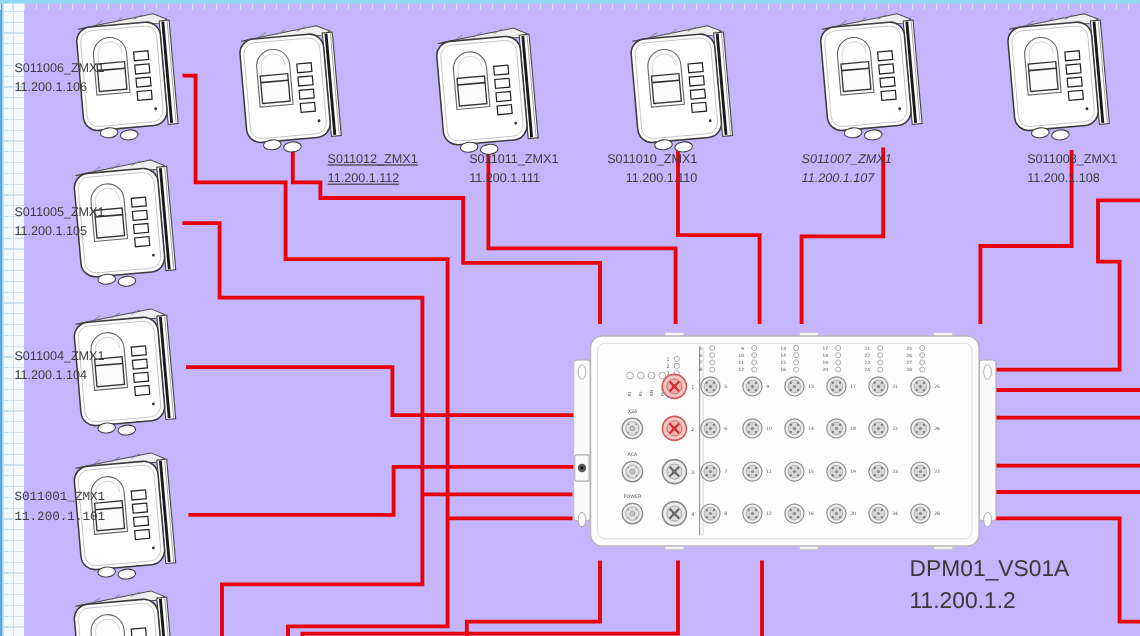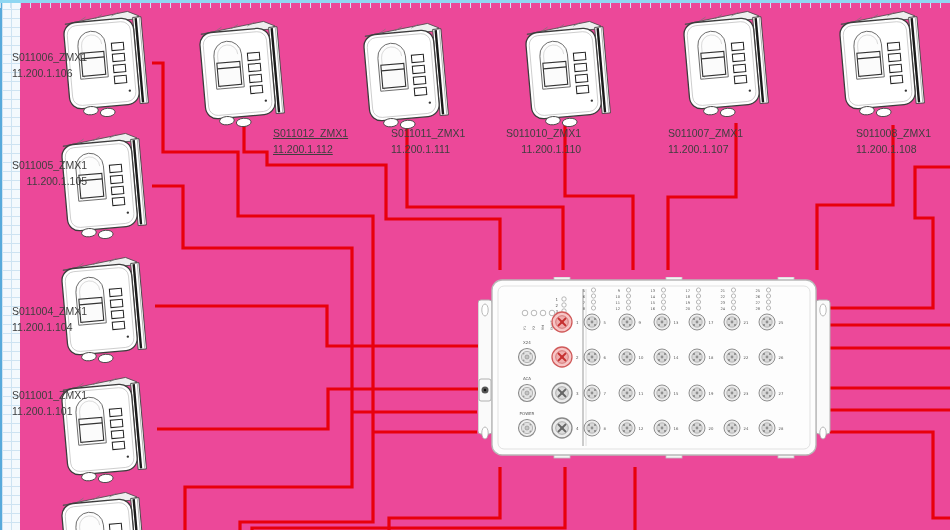--- a/index.html
+++ b/index.html
@@ -1,18 +1,18 @@
 <!DOCTYPE html>
 <html><head>
 <meta charset="utf-8">
 <style>
   html,body{margin:0;padding:0;background:#e9e9e9;}
   #stage{
     position:relative;width:950px;height:530px;overflow:hidden;
-    background:#ec4899;
+    background:#c4b5fd;
     font-family:"Liberation Sans",sans-serif;
   }
   .top-bar{position:absolute;left:0;top:0;width:950px;height:3px;background:#8fd7f2;}
   .top-ticks{position:absolute;left:0;top:3px;width:950px;height:5px;
     background:repeating-linear-gradient(to right,#cde3f2 0 1px,transparent 1px 10px);}
   .grid-margin{position:absolute;left:0;top:0;width:20px;height:530px;box-sizing:border-box;
     border-left:2px solid #57aadb;
     background:
       repeating-linear-gradient(to right,#cde3f2 0 1px,transparent 1px 9px),
       repeating-linear-gradient(to bottom,#cde3f2 0 1px,transparent 1px 9px),
@@ -100,35 +100,35 @@
       <div class="device" style="left: 62px; top: 6px;"><svg width="92" height="114" viewBox="0 0 100 118">
           <use href="#zmx"></use>
         </svg></div>
       <div class="dev-label" style="left: 12px; top: 50px;">
         <div>S011006_ZMX1</div>
         <div>11.200.1.106</div>
       </div>
       <div class="device" style="left: 60px; top: 128px;"><svg width="92" height="114" viewBox="0 0 100 118">
           <use href="#zmx"></use>
         </svg></div>
-      <div class="dev-label" style="left: 12px; top: 158px; text-align: right;">
+      <div class="dev-label" style="left: 12px; top: 170px;">
         <div>S011005_ZMX1</div>
         <div>11.200.1.105</div>
       </div>
       <div class="device" style="left: 60px; top: 252px;"><svg width="92" height="114" viewBox="0 0 100 118">
           <use href="#zmx"></use>
         </svg></div>
-      <div class="dev-label" style="left: 12px; top: 290px; margin-top: 14px;">
+      <div class="dev-label" style="left: 12px; top: 290px;">
         <div>S011004_ZMX1</div>
         <div>11.200.1.104</div>
       </div>
       <div class="device" style="left: 60px; top: 372px;"><svg width="92" height="114" viewBox="0 0 100 118">
           <use href="#zmx"></use>
         </svg></div>
-      <div class="dev-label" style="left: 12px; top: 388px;">
+      <div class="dev-label" style="left: 12px; top: 408px; font-family: Liberation Mono, monospace;">
         <div>S011001_ZMX1</div>
         <div>11.200.1.101</div>
       </div>
       <div class="device" style="left: 198px; top: 16px;"><svg width="92" height="114" viewBox="0 0 100 118">
           <use href="#zmx"></use>
         </svg></div>
       <div class="dev-label" style="left: 273px; top: 126px; text-decoration: underline;">
         <div>S011012_ZMX1</div>
         <div>11.200.1.112</div>
       </div>
@@ -142,21 +142,21 @@
       <div class="device" style="left: 524px; top: 16px;"><svg width="92" height="114" viewBox="0 0 100 118">
           <use href="#zmx"></use>
         </svg></div>
       <div class="dev-label" style="left: 506px; top: 126px; text-align: right;">
         <div>S011010_ZMX1</div>
         <div>11.200.1.110</div>
       </div>
       <div class="device" style="left: 682px; top: 6px;"><svg width="92" height="114" viewBox="0 0 100 118">
           <use href="#zmx"></use>
         </svg></div>
-      <div class="dev-label" style="left: 668px; top: 126px;">
+      <div class="dev-label" style="left: 668px; top: 126px; font-style: italic;">
         <div>S011007_ZMX1</div>
         <div>11.200.1.107</div>
       </div>
       <div class="device" style="left: 838px; top: 6px;"><svg width="92" height="114" viewBox="0 0 100 118">
           <use href="#zmx"></use>
         </svg></div>
       <div class="dev-label" style="left: 856px; top: 126px;">
         <div>S011008_ZMX1</div>
         <div>11.200.1.108</div>
       </div>
@@ -547,15 +547,17 @@
         <circle cx="286" cy="148" r="1" fill="#808080"></circle>
         <circle cx="292" cy="148" r="1" fill="#808080"></circle>
         <circle cx="286" cy="154" r="1" fill="#808080"></circle>
         <circle cx="292" cy="154" r="1" fill="#808080"></circle>
         <circle cx="289" cy="151" r="1.4" fill="#909090"></circle>
       </g>
       <text x="300.5" y="152.5" font-size="3.8" text-anchor="start" class="swt">28</text>
     </svg>
 
   <div class="dpm-label">
+    <div>DPM01_VS01A</div>
+    <div>11.200.1.2</div>
   </div>
 
 </div>
 
 </body></html>

